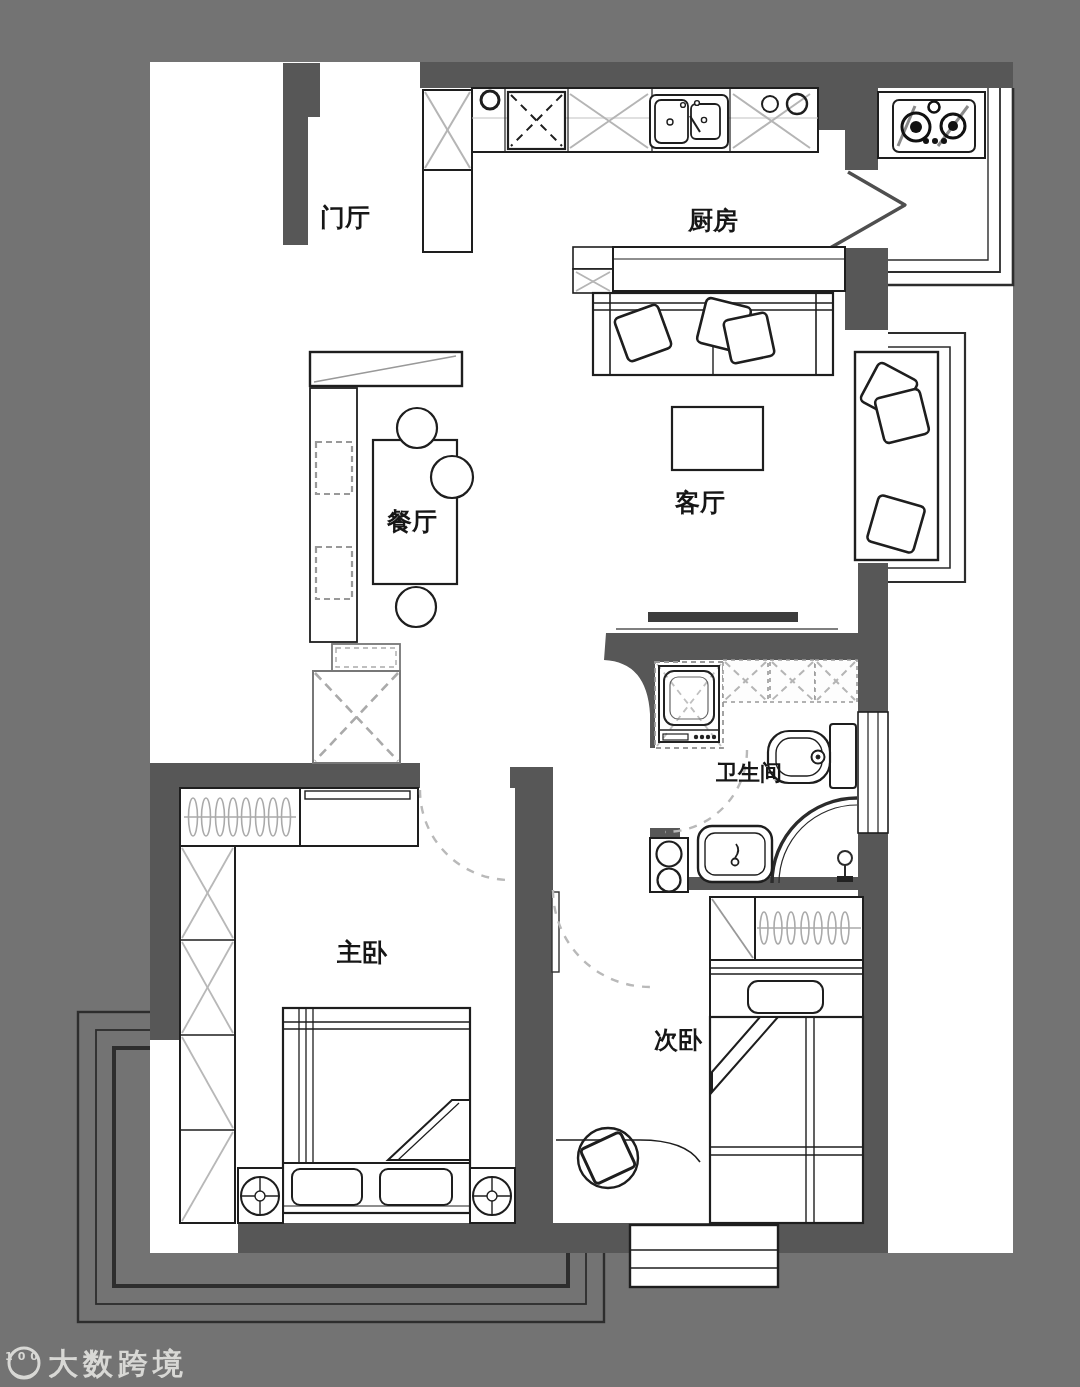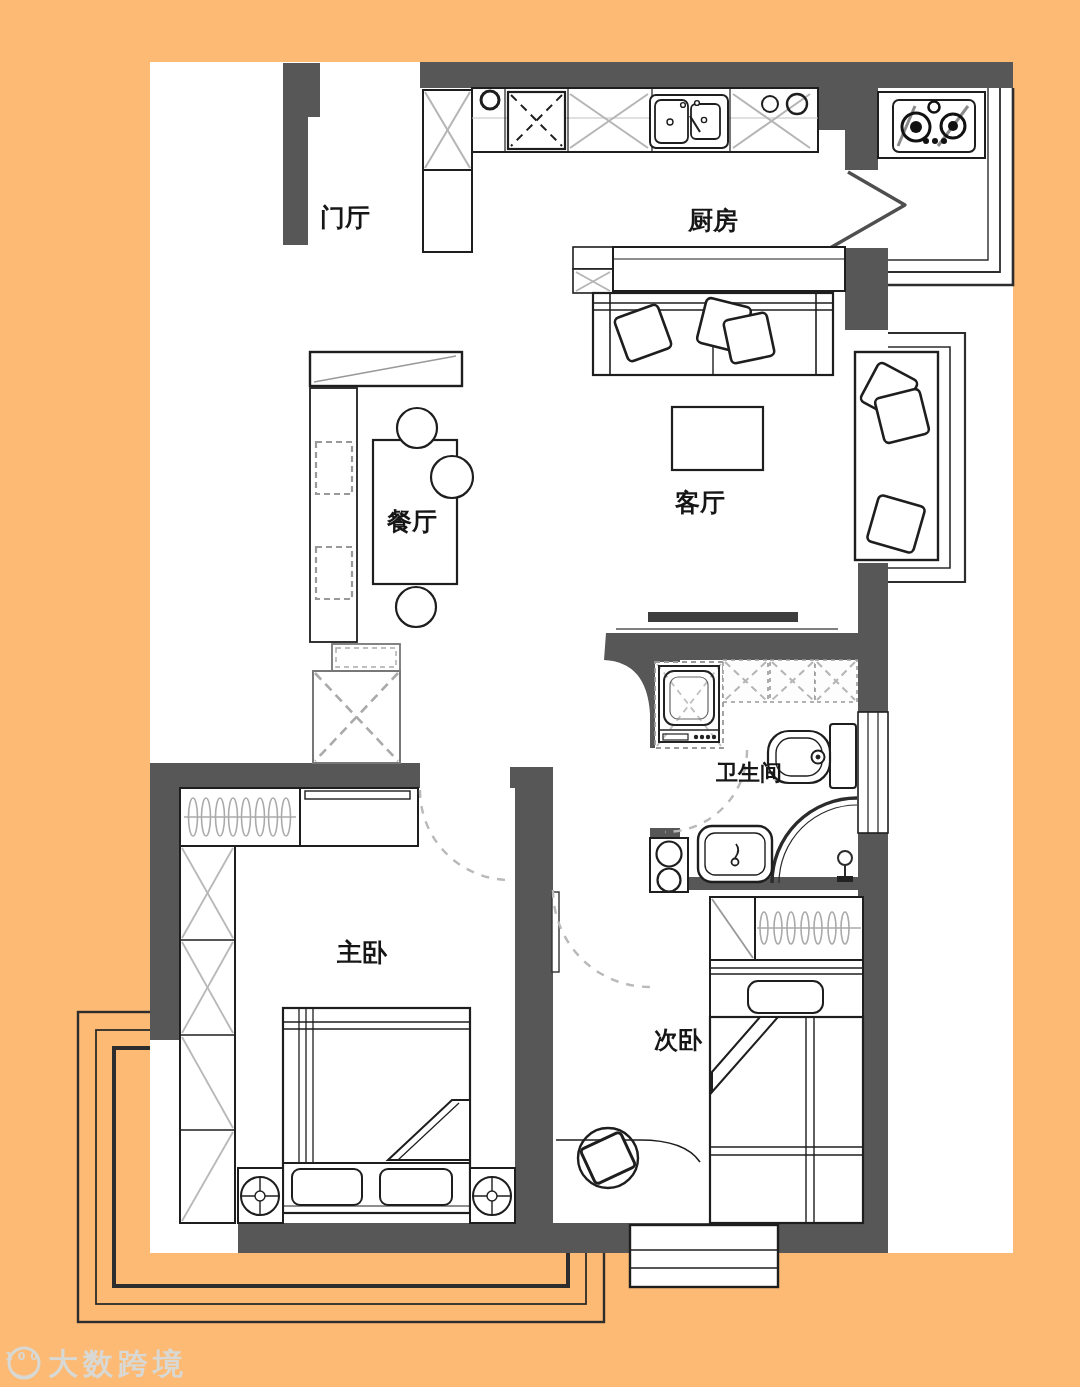--- a/index.html
+++ b/index.html
@@ -1,19 +1,19 @@
 <!DOCTYPE html>
 <html><head>
 <meta charset="utf-8">
 <style>
   html,body{margin:0;padding:0;background:#ffffff;}
   .stage{
     position:relative;
     width:1080px;height:1387px;
-    background:#fdba74;
+    background:#737373;
     font-family:"DejaVu Sans","Liberation Sans",sans-serif;
     overflow:hidden;
   }
   .stage svg{position:absolute;left:0;top:0;}
   text.room-label{
     font-family:"DejaVu Sans","Liberation Sans",sans-serif;
     font-weight:700;
     fill:#161616;
     text-anchor:middle;
   }

